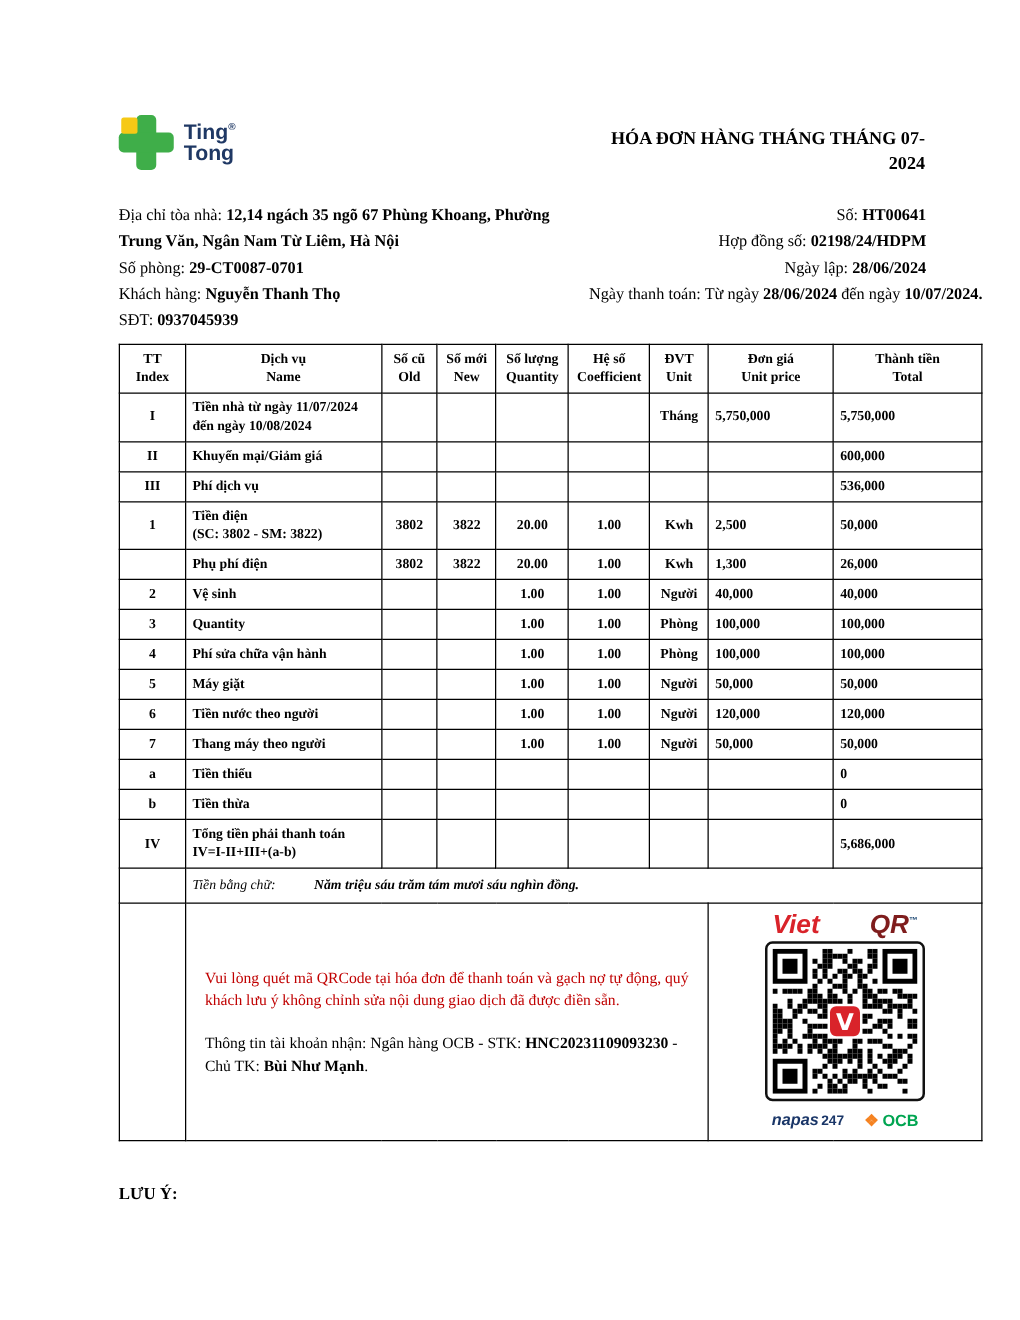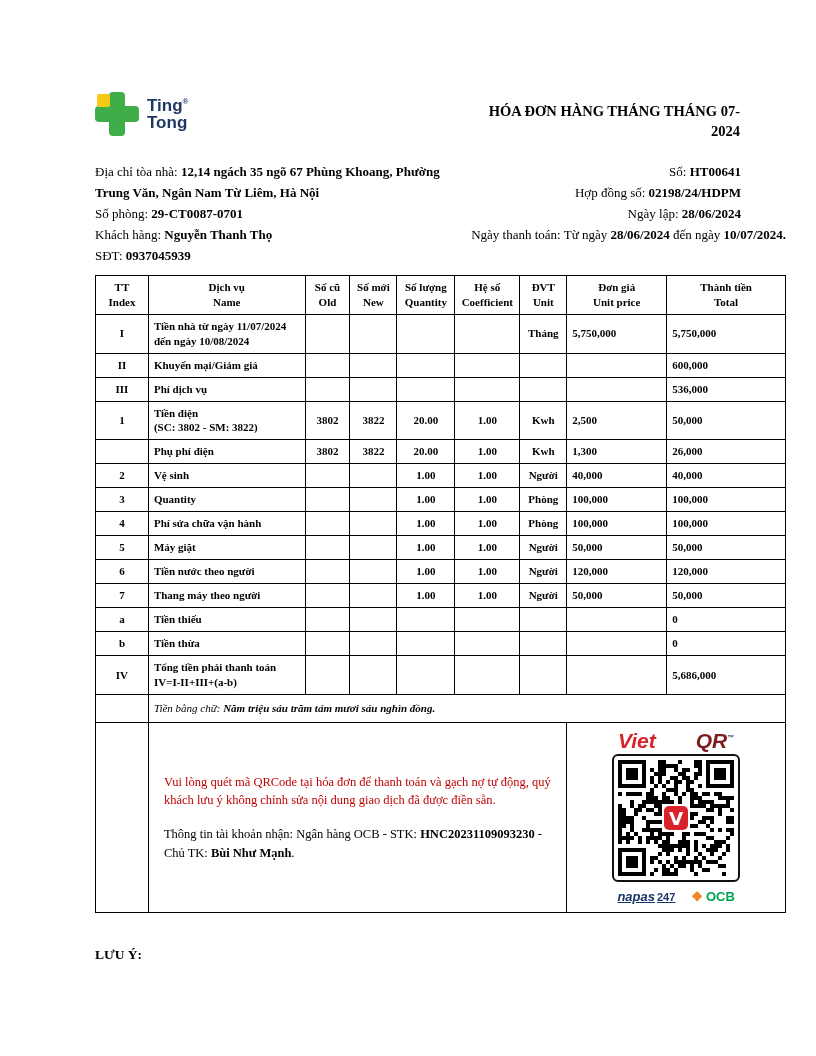--- a/index.html
+++ b/index.html
@@ -35,35 +35,35 @@
   table.invoice td, table.invoice th { border:1px solid #000; vertical-align:middle; }
   th { font-weight:bold; padding:4px 3px; text-align:center; line-height:1.35; }
   td { font-weight:bold; padding:4px 5px; line-height:1.35; }
   .c-left  { text-align:left; }
   .c-center{ text-align:center; }
   .c-right { padding-right:6px; }
   .multiline { white-space:pre-line; }
   tbody#rows td { height:24px; }
   .words-row td { height:28px; font-weight:normal; }
   .words-label { font-style:italic; }
-  .words-value { font-style:italic; font-weight:bold; }
+  .words-value { font-style:italic; font-weight:bold;margin-left:28px; }
 
   
   .pay-row td { height:190px; font-weight:normal; vertical-align:middle; }
   .pay-text { padding:6px 10px; font-size:12.5px; line-height:1.45; }
   .pay-note { color:#c00000; margin-bottom:16px; }
   .qr-cell { text-align:center; }
   .qr-stack { display:flex; flex-direction:column; align-items:center; gap:3px; }
   .vietqr-logo { font-family:"Liberation Sans", sans-serif; font-weight:bold; font-style:italic; font-size:21px; line-height:1; }
   .vietqr-logo .v1 { color:#d9232a; }
   .vietqr-logo .v2 { color:#7f1d1d;margin-left:40px; }
   .vietqr-logo .tm { font-size:7px; vertical-align:super; color:#123f6d; font-style:normal; }
   .qr-frame { border:2px solid #111; border-radius:6px; padding:4px; background:#fff; line-height:0; }
   .qr-logos { display:flex; align-items:center; gap:16px; margin-top:3px; font-family:"Liberation Sans", sans-serif; }
-  .napas { color:#1a3668; font-weight:bold; font-style:italic; font-size:13px;text-decoration:underline; }
+  .napas { color:#1a3668; font-weight:bold; font-style:italic; font-size:13px; }
   .napas .n247 { font-size:11px; font-style:normal; margin-left:2px; }
   .ocb { display:flex; align-items:center; gap:3px; font-weight:bold; font-size:13px; }
   .ocb .diamond { color:#f58220; font-size:13px; font-style:normal; }
   .ocb .ocb-text { color:#00a551; }
 
   .footer-note { margin-top:34px; font-weight:bold; font-size:13.5px; }
 </style>
 </head>
 <body>
 

